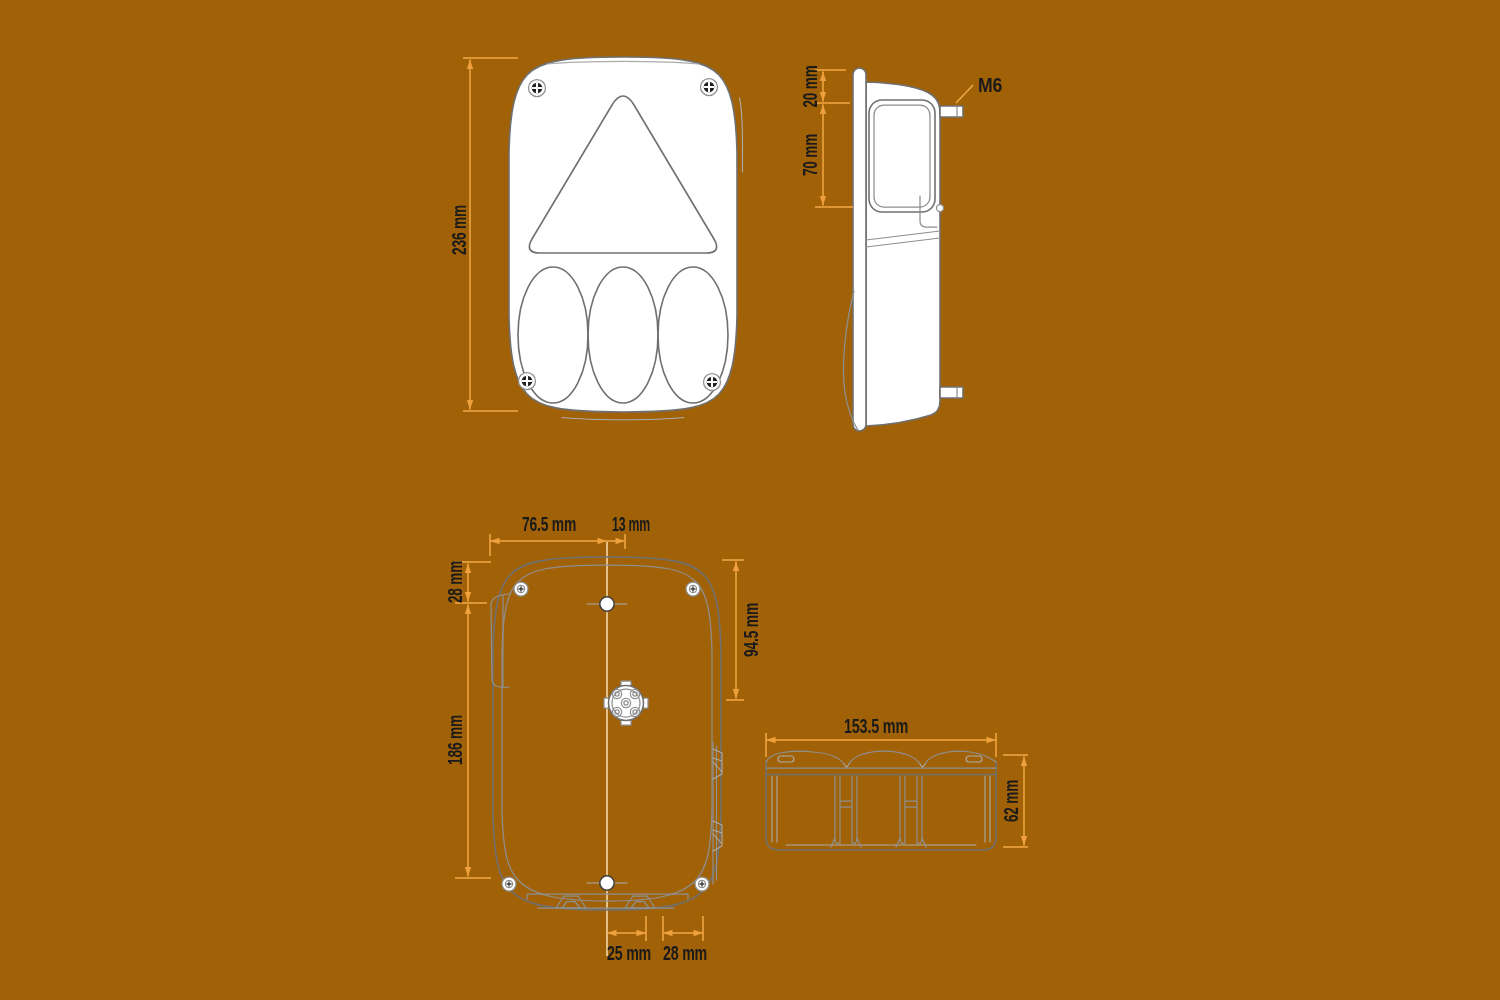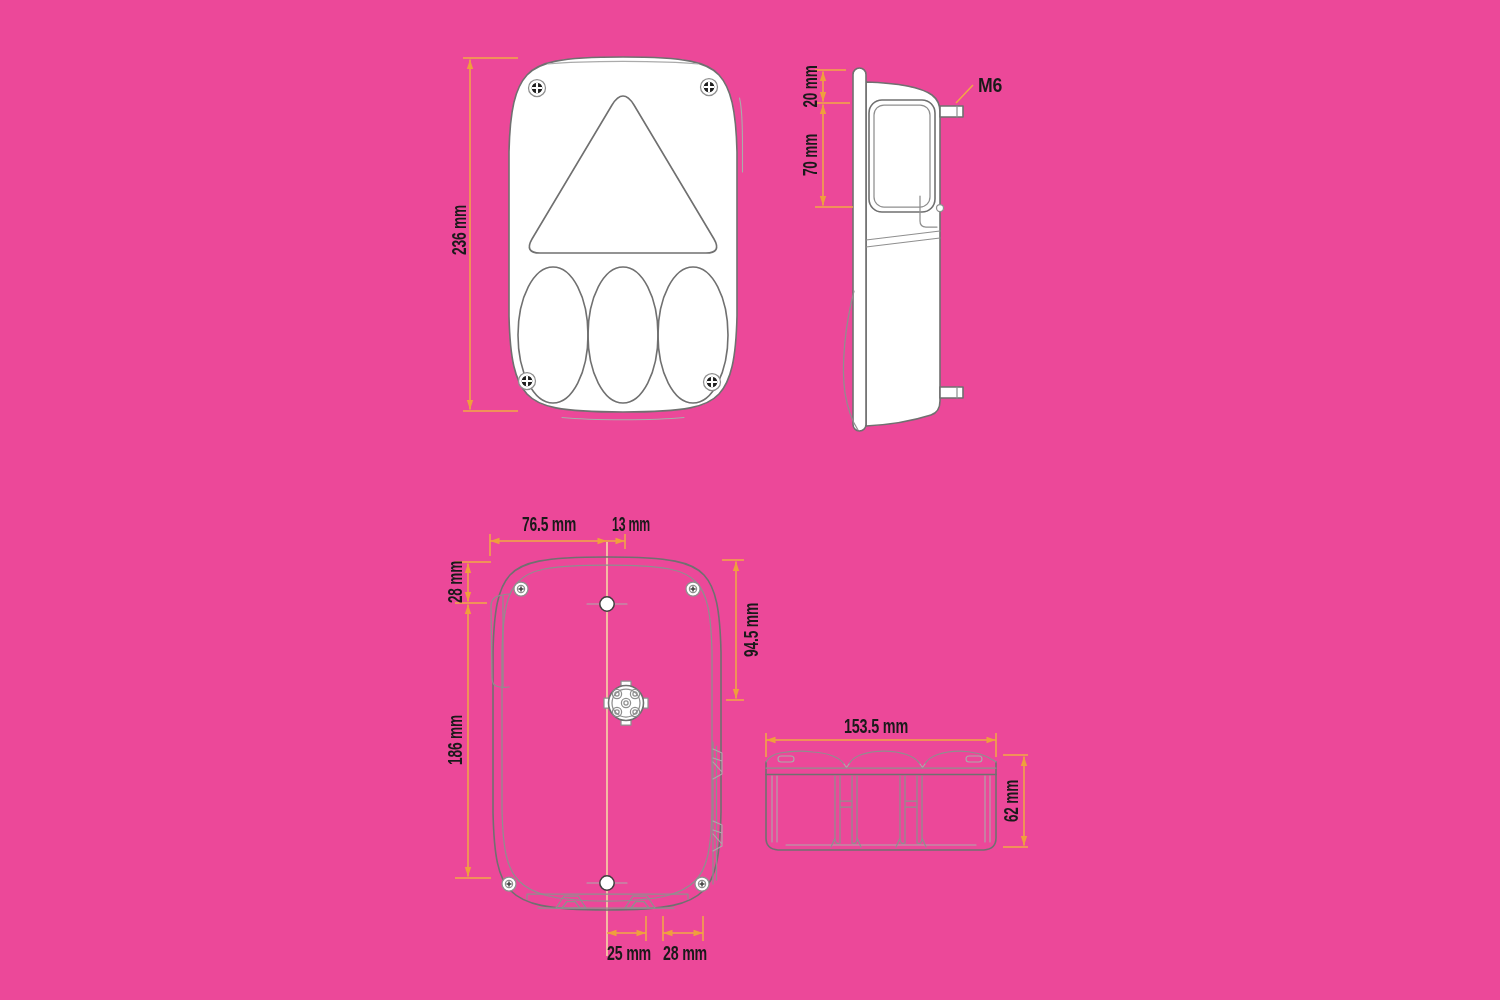--- a/index.html
+++ b/index.html
@@ -1,16 +1,16 @@
 <!DOCTYPE html>
 <html><head>
 <meta charset="utf-8">
 <style>
   html,body{margin:0;padding:0;background:#ffffff;}
-  .canvas{position:relative;width:1500px;height:1000px;background:#ec4899;overflow:hidden;text-align:center;}
+  .canvas{position:relative;width:1500px;height:1000px;background:#a16207;overflow:hidden;text-align:center;}
   svg{display:block;}
   
   .ln{stroke:#707070;stroke-width:1.6;fill:none;stroke-linecap:round;stroke-linejoin:round;}
   .ln2{stroke:#8f8f8f;stroke-width:1.25;fill:none;stroke-linecap:round;stroke-linejoin:round;}
   .lt{stroke:#ababab;stroke-width:1.1;fill:none;stroke-linecap:round;stroke-linejoin:round;}
   .dk{stroke:#3f3f3f;stroke-width:1.5;fill:none;}
   .fw{fill:#ffffff;}
   
   .dim{stroke:#F2A944;stroke-width:1.5;fill:none;stroke-linecap:butt;}
   .cl{stroke:#F7D9A5;stroke-width:1.6;fill:none;}

